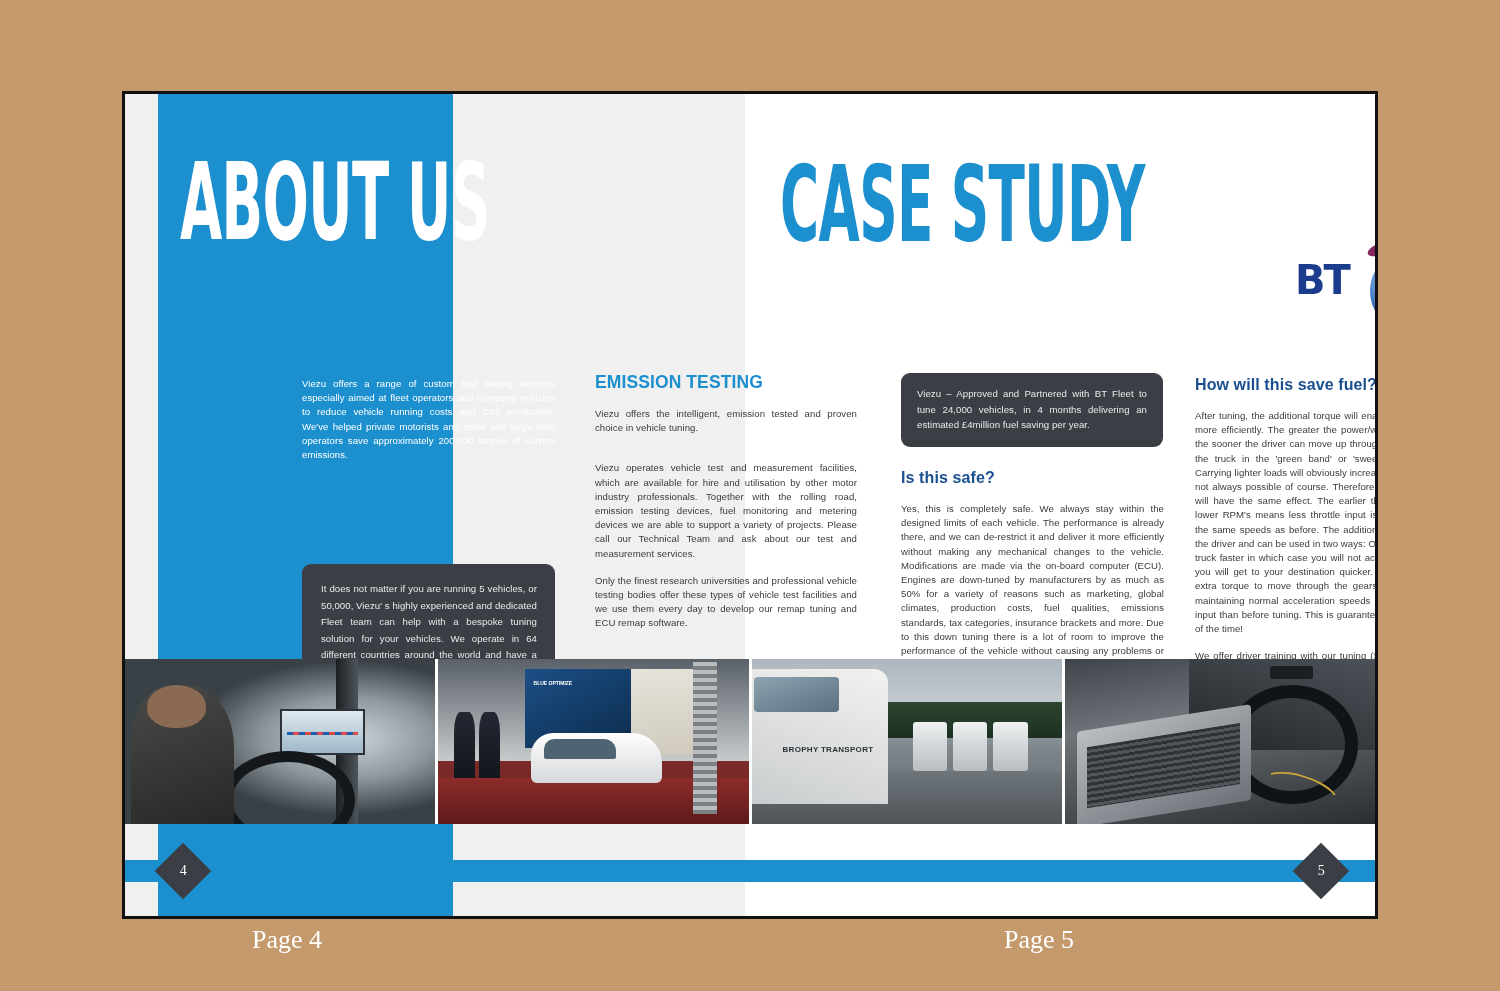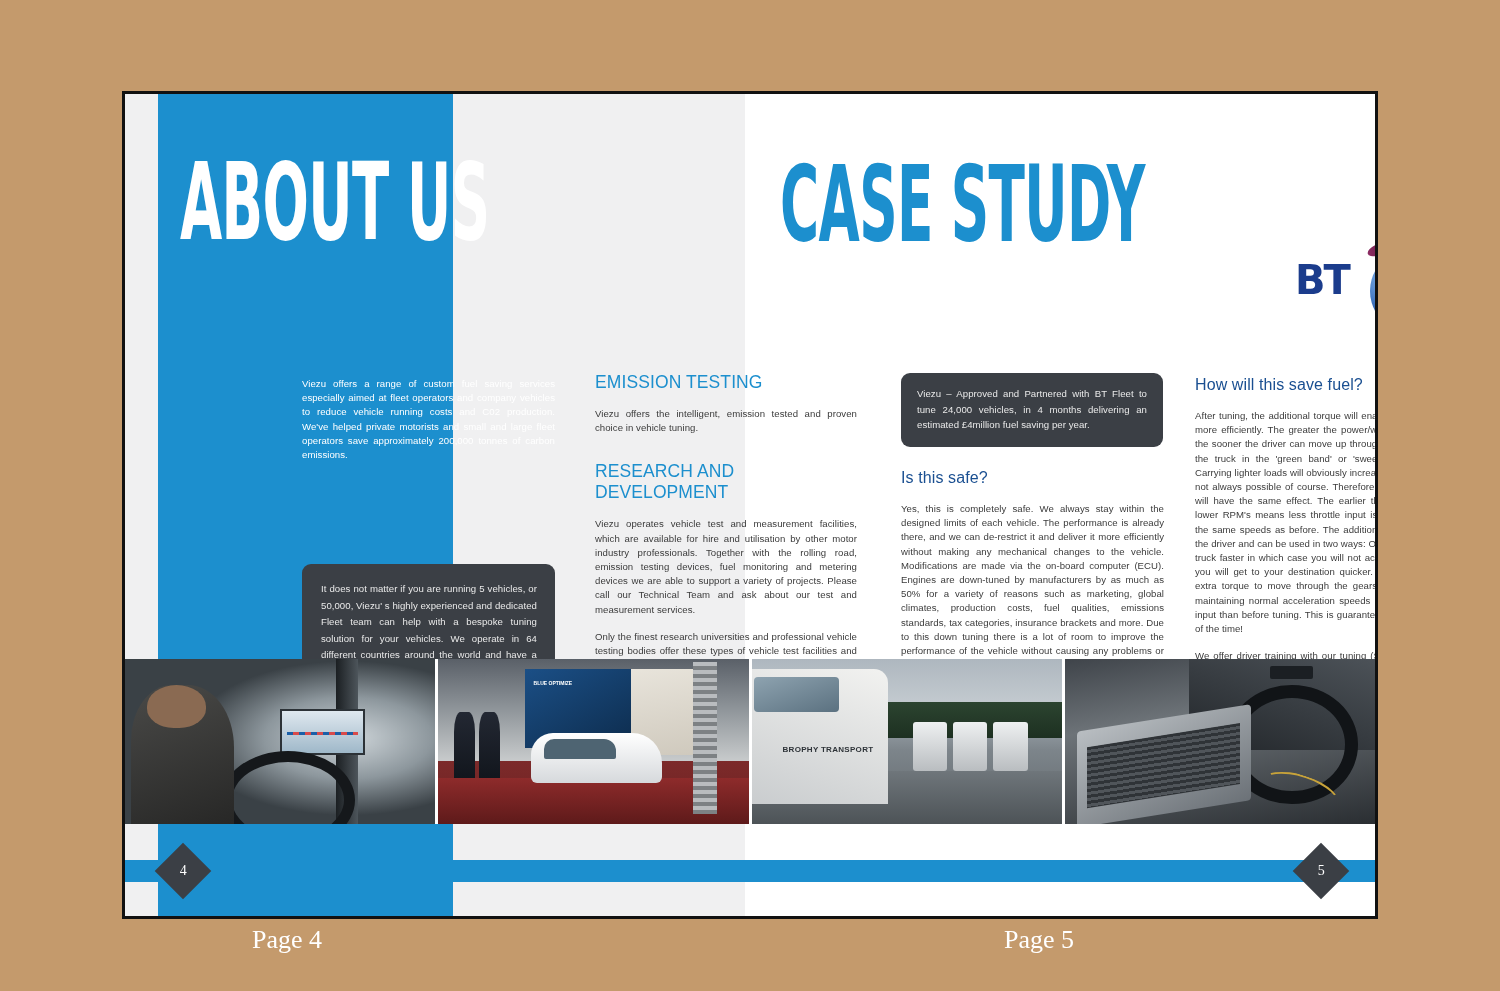--- a/index.html
+++ b/index.html
@@ -78,21 +78,21 @@
     position:absolute;left:177px;top:470px;width:253px;
     background:#3b3f45;border-radius:9px;
     padding:17px 18px 17px 19px;
     box-sizing:border-box;
   }
   #about-callout .body-text{color:#e9e9e9;line-height:16.6px;font-size:9.6px;}
 
   
   .col-heading{
     font-family:"Liberation Sans", sans-serif;
-    font-weight:normal;
+    font-weight:bold;
     font-size:17.5px;
     line-height:21px;
     color:#1c8fce;
     letter-spacing:.1px;
     margin:0 0 14px 0;
   }
   .col-heading.navy{color:#1a4f91;font-size:16px;}
   #mid-col{
     position:absolute;left:470px;top:278px;width:262px;
   }
@@ -281,21 +281,20 @@
   </div>
 
   <div id="mid-col">
     <div class="block">
       <h2 class="col-heading">EMISSION TESTING</h2>
       <div class="body-text">
         <p>Viezu offers the intelligent, emission tested and proven choice in vehicle tuning.</p>
       </div>
     </div>
     <div class="block">
-      <h2 class="col-heading">RESEARCH AND DEVELOPMENT</h2>
       <div class="body-text">
         <p>Viezu operates vehicle test and measurement facilities, which are available for hire and utilisation by other motor industry professionals. Together with the rolling road, emission testing devices, fuel monitoring and metering devices we are able to support a variety of projects. Please call our Technical Team and ask about our test and measurement services.</p>
         <p>Only the finest research universities and professional vehicle testing bodies offer these  types of vehicle test facilities and we use them every day to develop our remap tuning and ECU remap software.</p>
       </div>
     </div>
   </div>
 
   <div id="case-title" class="headline">CASE STUDY</div>
 
   <div id="bt-logo">

